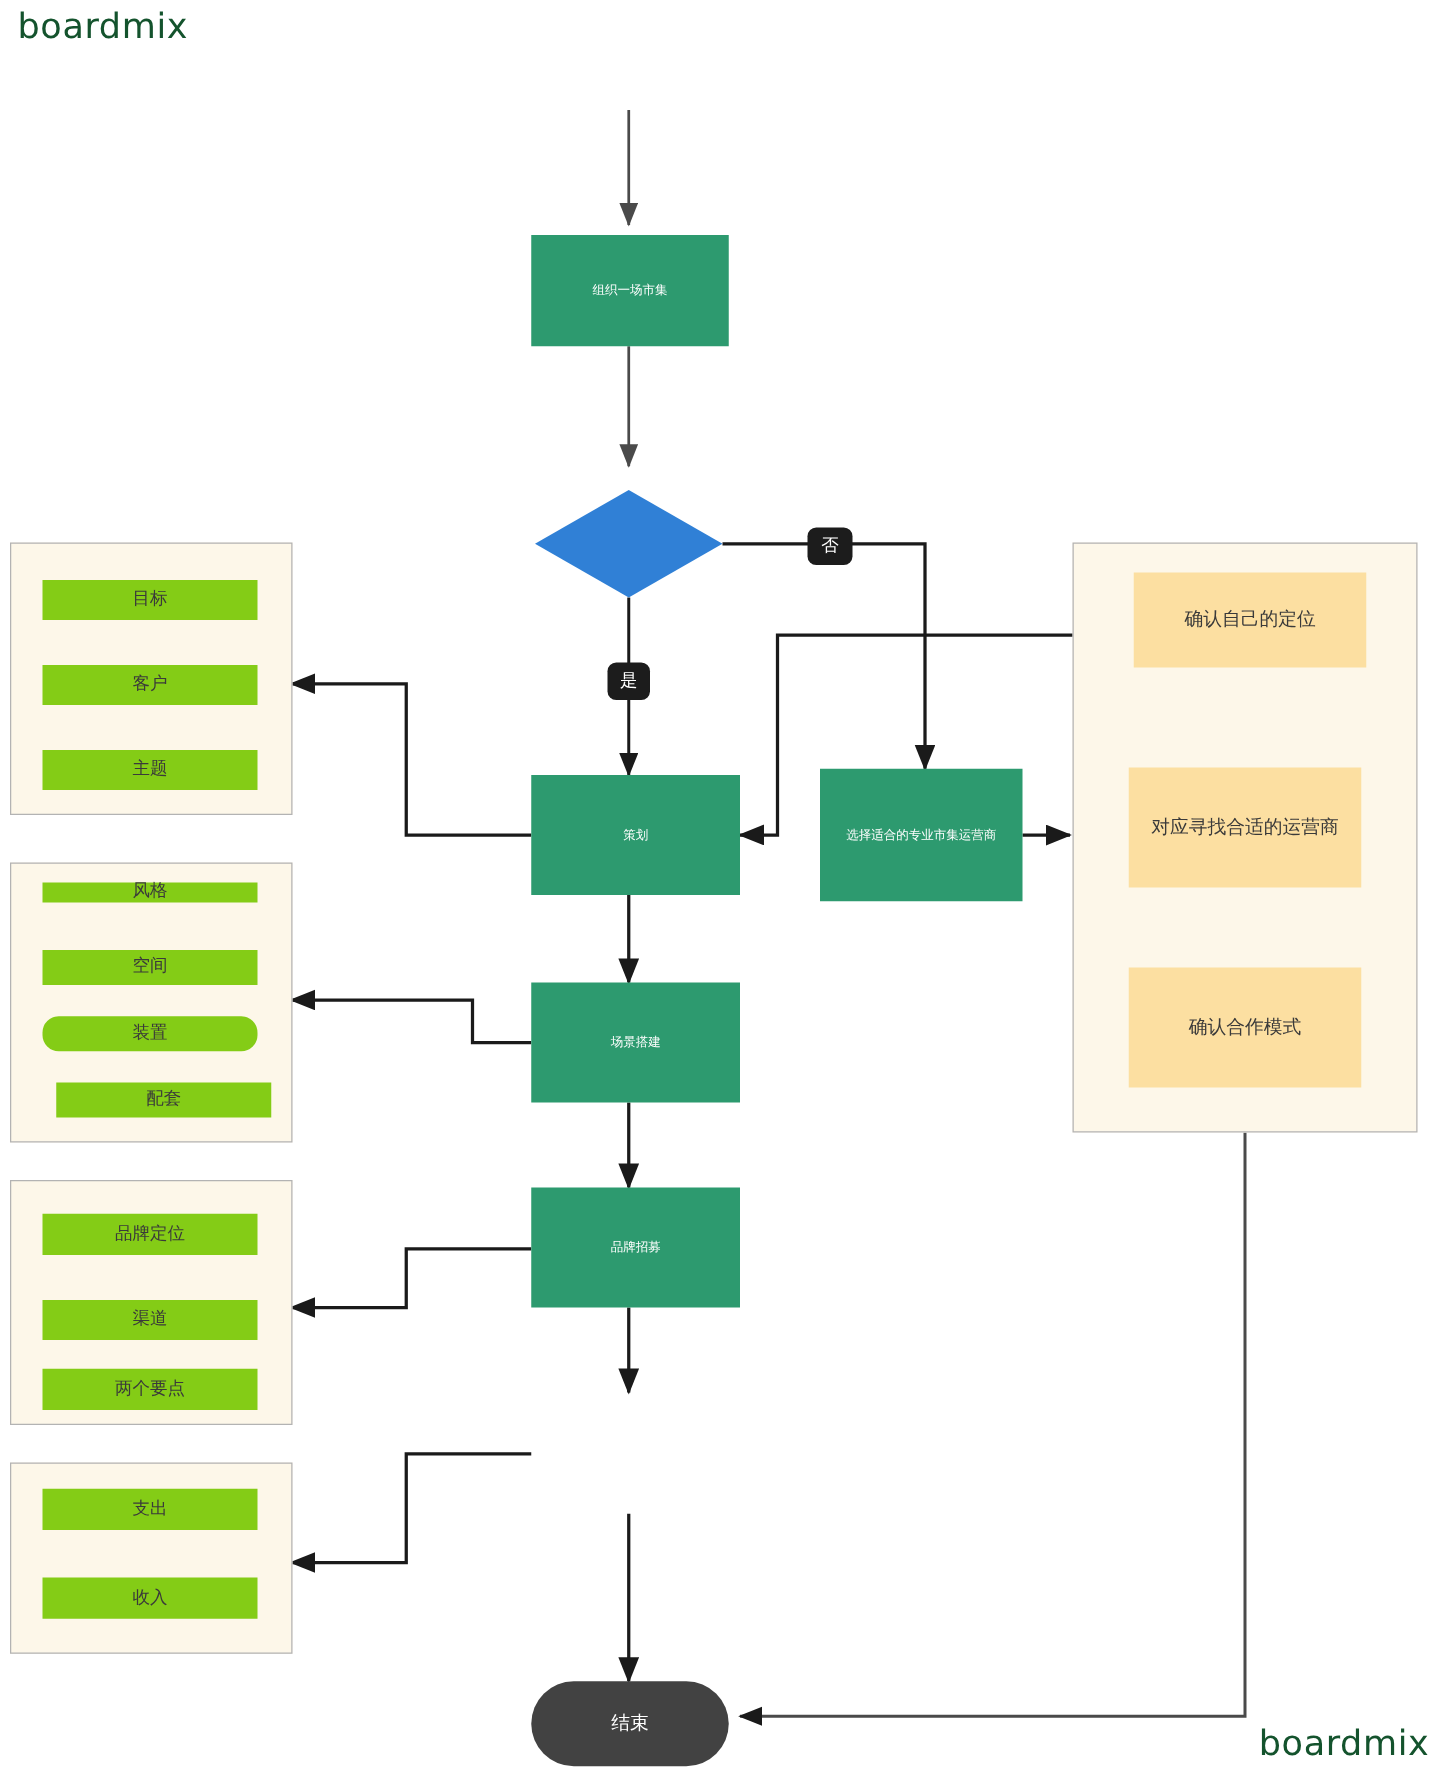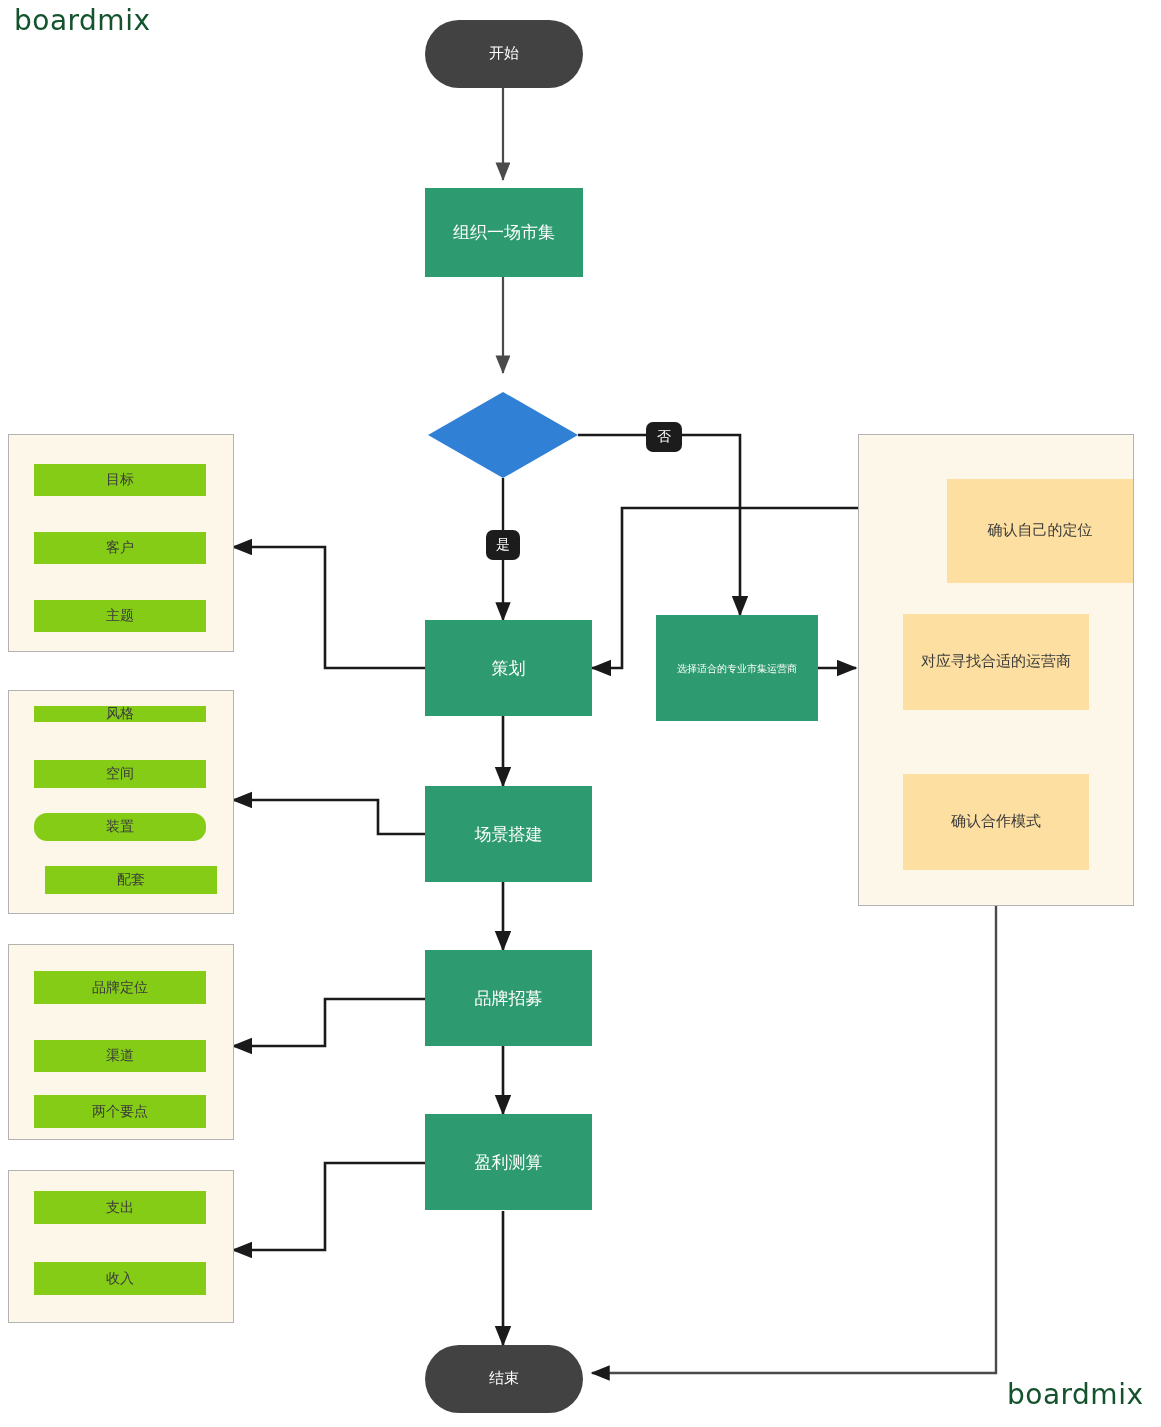--- a/index.html
+++ b/index.html
@@ -48,21 +48,21 @@
   }
   .node-terminal {
     background: #424242;
     color: #ffffff;
     border-radius: 36px;
     font-size: 15px;
   }
   .node-process {
     background: #2d9a6f;
     color: #ffffff;
-    font-size: 17px;
+    font-size: 10px;
   }
   .node-decision-wrap {
     position: absolute;
   }
   .node-decision-label {
     position: absolute;
     left: 0; top: 0;
     width: 100%; height: 100%;
     display: flex;
     align-items: center;
@@ -199,37 +199,35 @@
   <div class="panel" style="left:8px; top:944px; width:226px; height:196px;"></div>
   <div class="sub-box" style="left:34px; top:971px; width:172px; height:33px;">品牌定位</div>
   <div class="sub-box" style="left:34px; top:1040px; width:172px; height:32px;">渠道</div>
   <div class="sub-box" style="left:34px; top:1095px; width:172px; height:33px;">两个要点</div>
 
   <div class="panel" style="left:8px; top:1170px; width:226px; height:153px;"></div>
   <div class="sub-box" style="left:34px; top:1191px; width:172px; height:33px;">支出</div>
   <div class="sub-box" style="left:34px; top:1262px; width:172px; height:33px;">收入</div>
 
   <div class="panel" style="left:858px; top:434px; width:276px; height:472px;"></div>
-  <div class="big-sub-box" style="left:947px; top:458px; width:186px; height:104px;margin-top:21px;">确认自己的定位</div>
+  <div class="big-sub-box" style="left:907px; top:458px; width:186px; height:76px;">确认自己的定位</div>
   <div class="big-sub-box" style="left:903px; top:614px; width:186px; height:96px;">对应寻找合适的运营商</div>
   <div class="big-sub-box" style="left:903px; top:774px; width:186px; height:96px;">确认合作模式</div>
 
-  <div class="node node-terminal" style="left:425px; top:20px; width:158px; height:68px;">开始</div>
 
   <div class="node node-process" style="left:425px; top:188px; width:158px; height:89px;">组织一场市集</div>
 
 
   <div class="edge-badge" style="left:646px; top:422px; width:36px; height:30px;">否</div>
   <div class="edge-badge" style="left:486px; top:530px; width:34px; height:30px;">是</div>
 
   <div class="node node-process" style="left:425px; top:620px; width:167px; height:96px;">策划</div>
 
   <div class="node node-process" style="left:656px; top:615px; width:162px; height:106px; font-size:10px; padding:0 8px;">选择适合的专业市集运营商</div>
 
   <div class="node node-process" style="left:425px; top:786px; width:167px; height:96px;">场景搭建</div>
 
   <div class="node node-process" style="left:425px; top:950px; width:167px; height:96px;">品牌招募</div>
 
-  <div class="node node-process" style="left:425px; top:1114px; width:167px; height:96px;">盈利测算</div>
 
   <div class="node node-terminal" style="left:425px; top:1345px; width:158px; height:68px;">结束</div>
 
 </div>
 
 </body></html>

